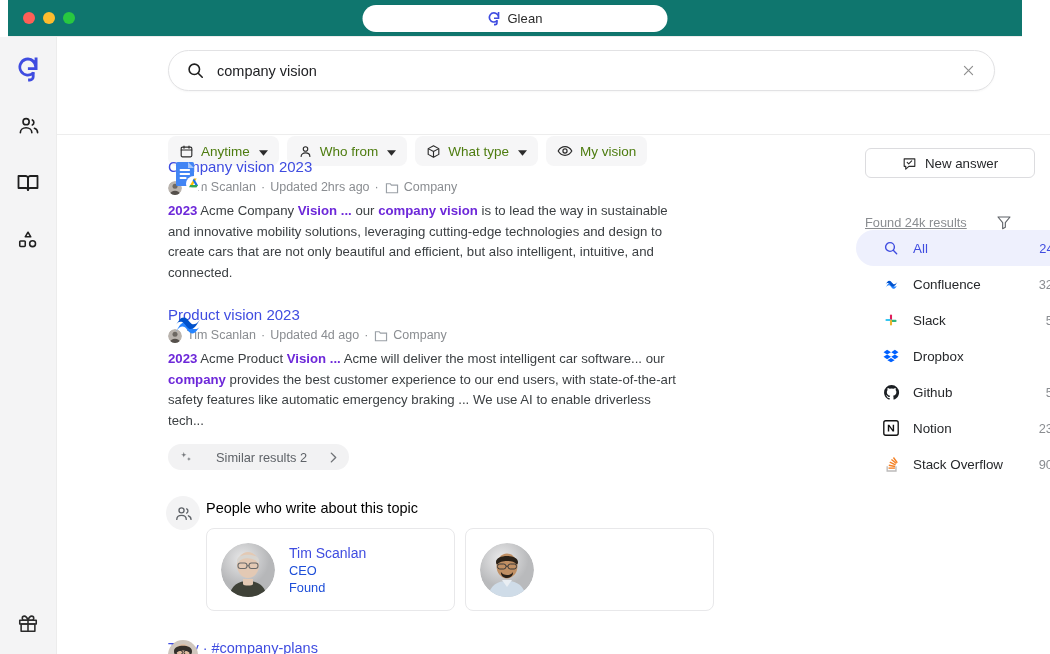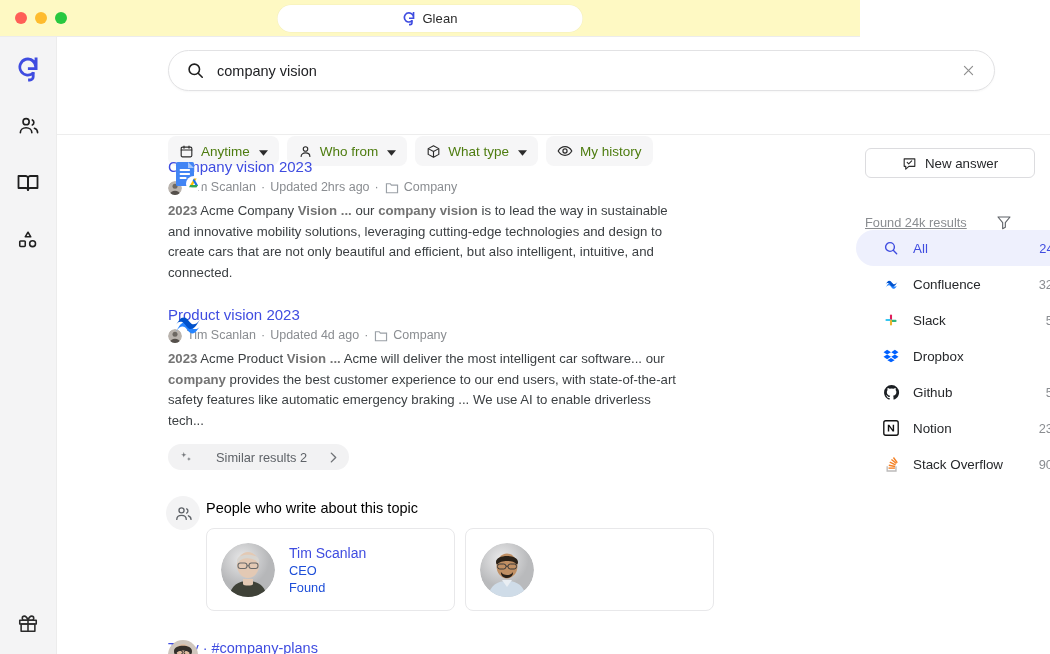--- a/index.html
+++ b/index.html
@@ -7,22 +7,22 @@
     width: 1050px; height: 654px;
     font-family: "Liberation Sans", sans-serif;
     background: #ffffff;
     overflow: hidden;
     -webkit-font-smoothing: antialiased;
   }
   .app { position: relative; width: 1050px; height: 654px; background:#fff; }
 
   
   .titlebar {
-    position: absolute; left: 0; top: 0; width: 860px; height: 37px;
-    background: #fef9c3; display: flex; align-items: center;
+    position: absolute; left: 8px; top: 0; width: 1014px; height: 37px;
+    background: #0f766e; display: flex; align-items: center;
     border-bottom: 1px solid #ececec;
   }
   .lights { display: flex; gap: 8px; margin-left: 15px; }
   .light { width: 12px; height: 12px; border-radius: 50%; }
   .l-red { background: #ff5f57; }
   .l-yellow { background: #febc2e; }
   .l-green { background: #28c840; }
   .title-pill {
     position: absolute; left: 50%; transform: translateX(-50%);
     top: 5px; width: 305px; height: 27px; background: #ffffff;
@@ -81,21 +81,21 @@
   }
   .res-meta {
     margin-top: 4px; font-size: 12.5px; color: #8a8d91; display: flex;
     align-items: center; gap: 5px; line-height: 15px;
   }
   .meta-avatar { width: 14px; height: 14px; border-radius: 50%; display:block; }
   .res-snippet {
     margin-top: 6px; font-size: 13.2px; color: #3c4043; line-height: 20.5px;
     width: 520px;
   }
-  .res-snippet b { font-weight: 700; color: #737373; }
+  .res-snippet b { font-weight: 700; color: #6d28d9; }
 
   .similar {
     margin-top: 13px; display: inline-flex; align-items: center; gap: 23px;
     height: 26px; padding: 0 12px; border-radius: 13px; background: #f2f2f3;
     font-size: 12.8px; color: #5f6368; cursor: pointer;
   }
 
   
   .people { position: relative; margin-top: 30px; padding-left: 111px; }
   .people-head { display: flex; align-items: center; gap: 13px; }
@@ -277,21 +277,21 @@
               </svg>
           </span>
         </div>
         <div class="chip">
           <span style="display:flex">
             <svg width="16" height="16" viewBox="0 0 24 24" fill="none" stroke="#2b2b2b" stroke-width="1.8">
                 <path d="M1.8 12S5.5 5.5 12 5.5 22.2 12 22.2 12 18.5 18.5 12 18.5 1.8 12 1.8 12z"></path>
                 <circle cx="12" cy="12" r="3.1"></circle>
               </svg>
           </span>
-          <span>My history</span>
+          <span>My vision</span>
         </div>
       </div>
     </div>
 
     <div class="results">
 
       <div class="result">
         <div class="res-icon">
           <svg width="34" height="34" viewBox="0 0 34 34">
             <rect x="5" y="2" width="18" height="24" rx="1.6" fill="#4285f4"></rect>

